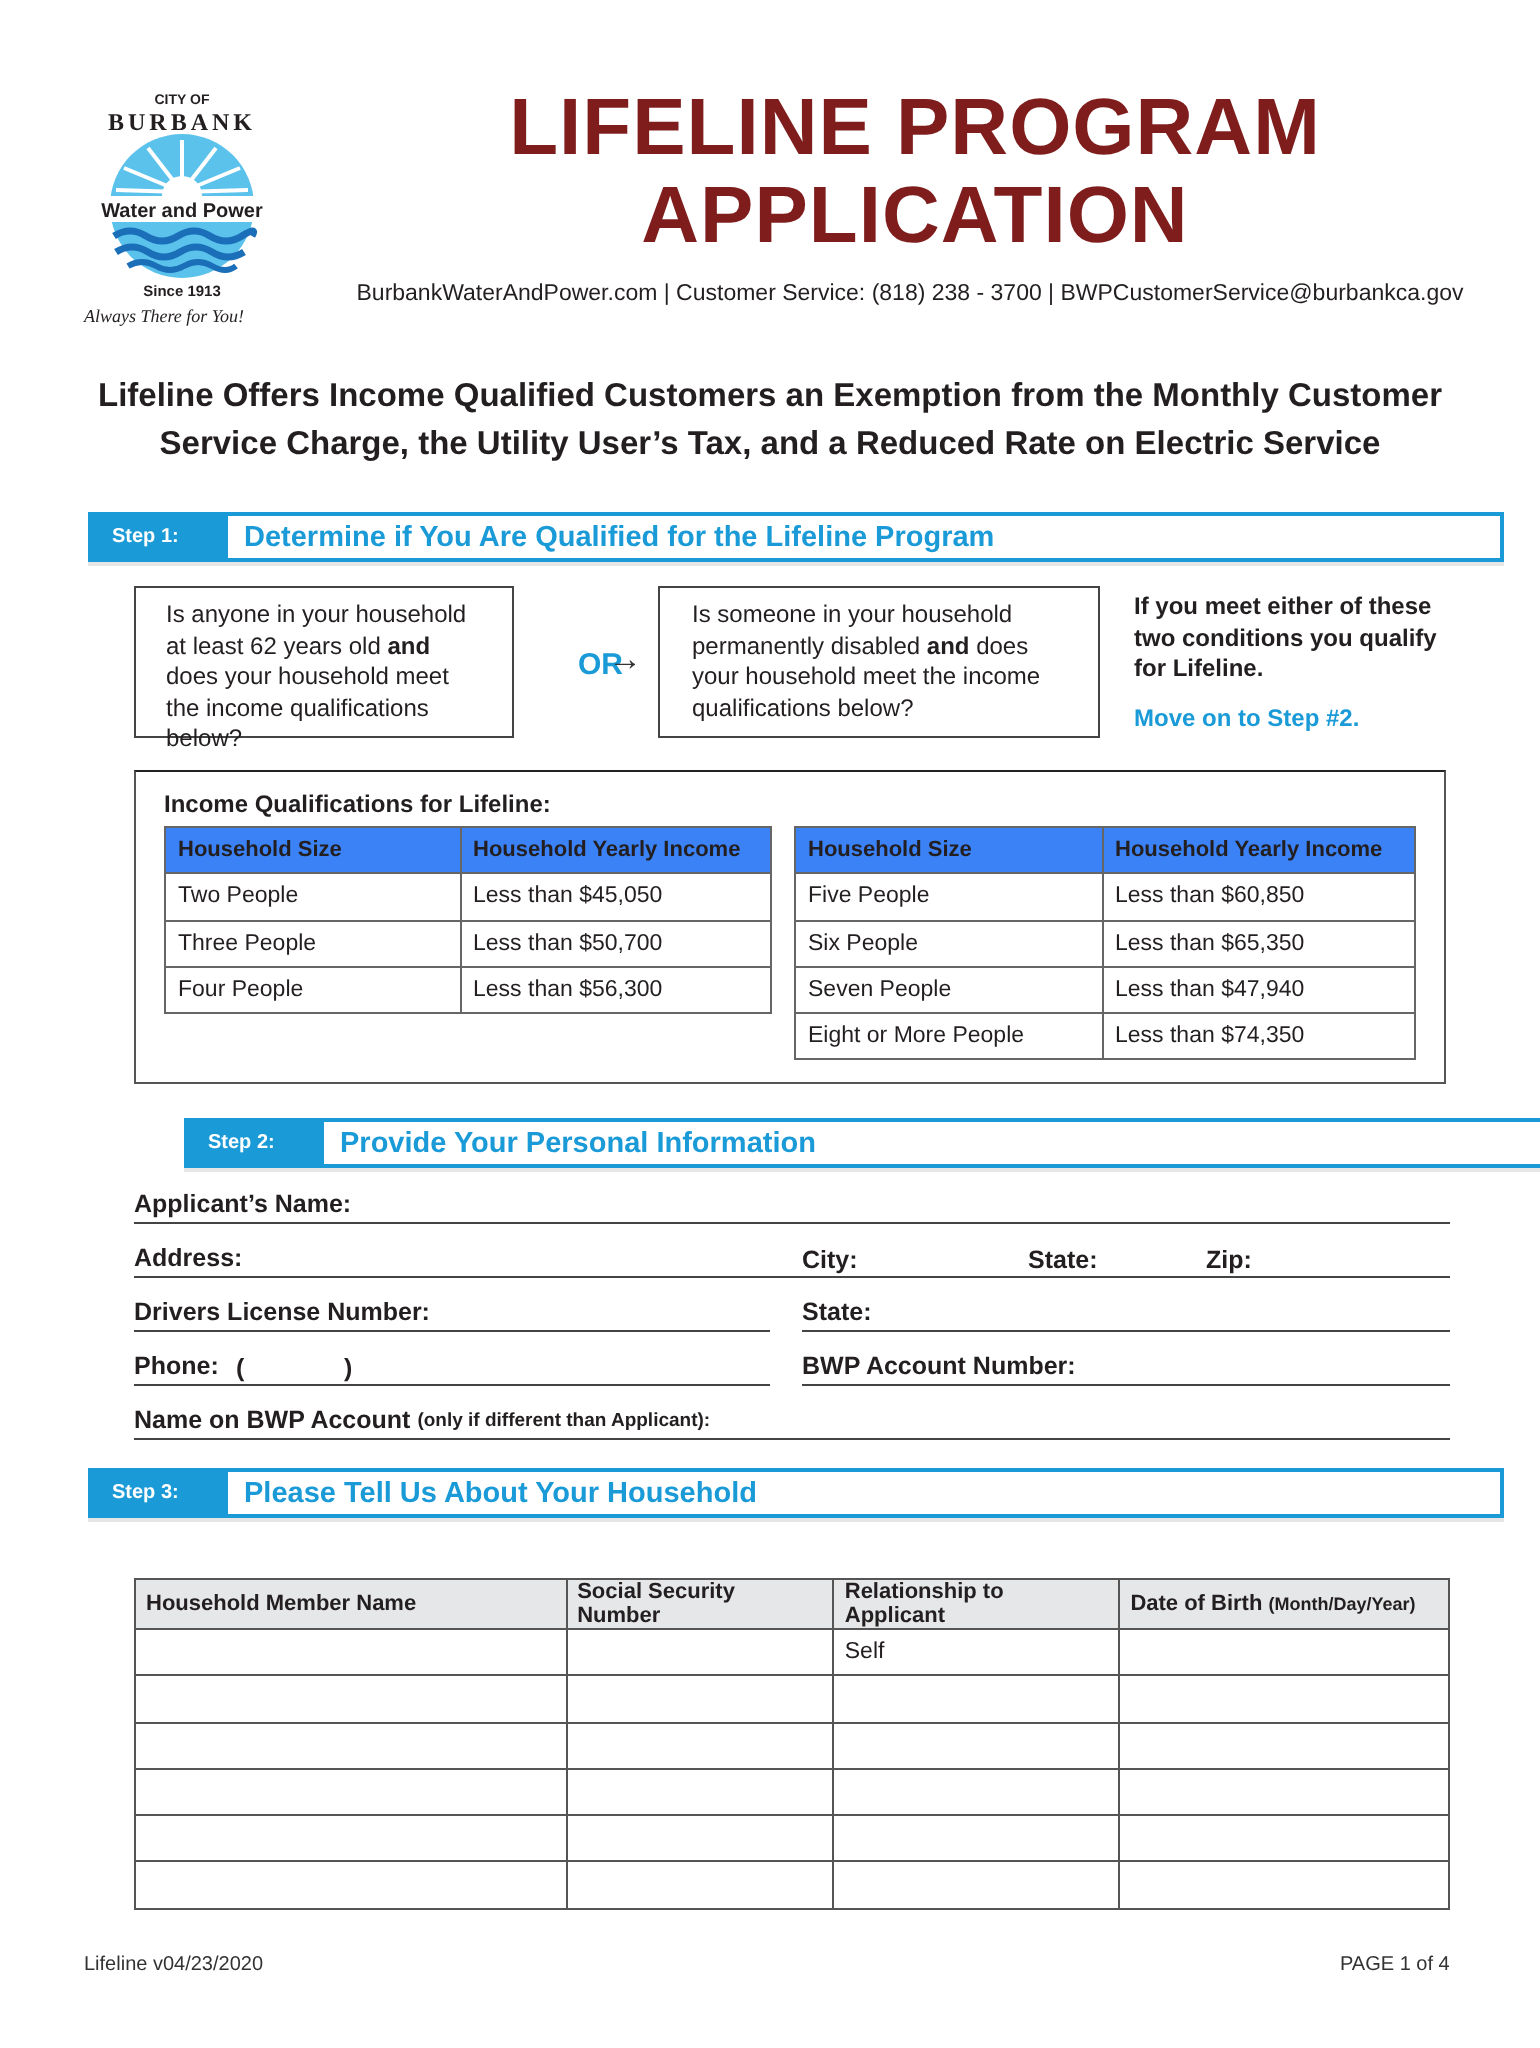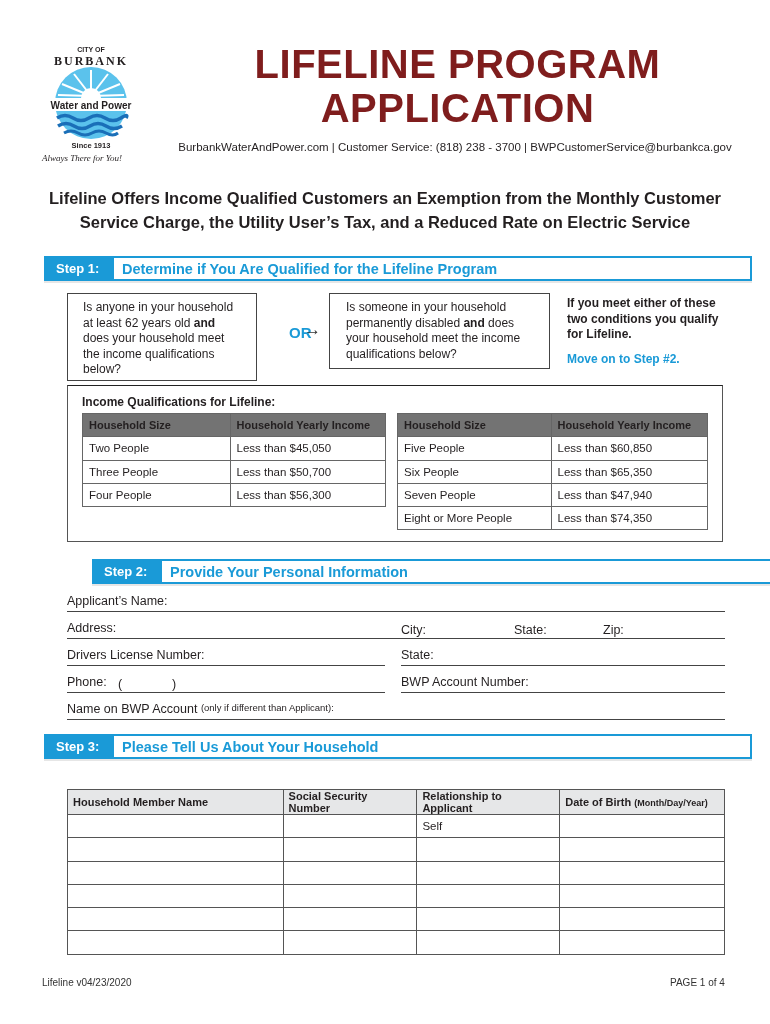--- a/index.html
+++ b/index.html
@@ -26,21 +26,21 @@
       font-size: 16.5px; font-weight: bold; line-height: 24px; color: #231f20;
     }
 
     
     .step {
       left: 44px; width: 708px; height: 25px;
       border: 2px solid #1a9ad7; display: flex; align-items: stretch;
       box-shadow: 0 2px 0 #e6e6e6;
     }
     .step-tag {
-      background: #1a9ad7; color: #fff; font-weight: bold; font-size: 13px;
+      background: #1a9ad7; color: #fff; font-weight: bold; font-size: 10px;
       padding: 0 9px 0 10px; display: flex; align-items: center; width: 68px;
     }
     .step-title {
       color: #1a9ad7; font-weight: bold; font-size: 14.5px;
       display: flex; align-items: center; padding-left: 8px;
     }
 
     
     .qbox {
       border: 1px solid #444; font-size: 12px; line-height: 15.5px; color: #231f20;
@@ -63,26 +63,26 @@
       left: 67px; top: 385px; width: 656px; height: 157px;
       border: 1px solid #555; border-top-color: #222;
     }
     .income-label { left: 82px; top: 395px; font-size: 12px; font-weight: bold; }
     table.inc {
       position: absolute; border-collapse: collapse; font-size: 11.5px;
     }
     table.inc td, table.inc th {
       border: 1px solid #666; height: 23.3px; padding: 0 6px; text-align: left; font-weight: normal;
     }
-    table.inc th { background: #737373; font-weight: bold; font-size: 11px; }
+    table.inc th { background: #3b82f6; font-weight: bold; font-size: 11px; }
 
     
     .field {
       position: absolute; border-bottom: 1px solid #444; font-size: 12.5px; height: 18px;
-      display: flex; align-items: flex-start; padding-bottom: 1px;
+      display: flex; align-items: center; padding-bottom: 1px; font-weight: bold;
     }
     .field .lbl { white-space: nowrap; }
     .field .small { font-size: 9.5px; }
     .field .sub { position: absolute; bottom: 1px; }
 
     
     .list-label { left: 67px; top: 799px; font-size: 12px; font-weight: normal; }
     table.hh {
       position: absolute; left: 67px; top: 789px; border-collapse: collapse; width: 658px; font-size: 11.5px;
     }
@@ -131,21 +131,21 @@
 <div class="abs tagline">
   <div>Lifeline Offers Income Qualified Customers an Exemption from the Monthly Customer</div>
   <div>Service Charge, the Utility User’s Tax, and a Reduced Rate on Electric Service</div>
 </div>
 
 <div class="abs step" style="top:256px;">
   <div class="step-tag">Step 1:</div>
   <div class="step-title">Determine if You Are Qualified for the Lifeline Program</div>
 </div>
 
-<div class="abs qbox" style="left:67px; top:293px; width:190px; height:88px;">
+<div class="abs qbox" style="left:67px; top:293px; width:190px; height:76px;">
   <span>Is anyone in your household at least 62 years old </span><b>and</b><span> does your household meet the income qualifications below?</span>
 </div>
 <div class="abs or">OR</div>
 <div class="abs arrow">→</div>
 <div class="abs qbox" style="left:329px; top:293px; width:221px; height:76px; padding-left:16px;">
   <span>Is someone in your household permanently disabled </span><b>and</b><span> does your household meet the income qualifications below?</span>
 </div>
 <div class="abs qualify">If you meet either of these two conditions you qualify for Lifeline.</div>
 <div class="abs moveon">Move on to Step #2.</div>
 

